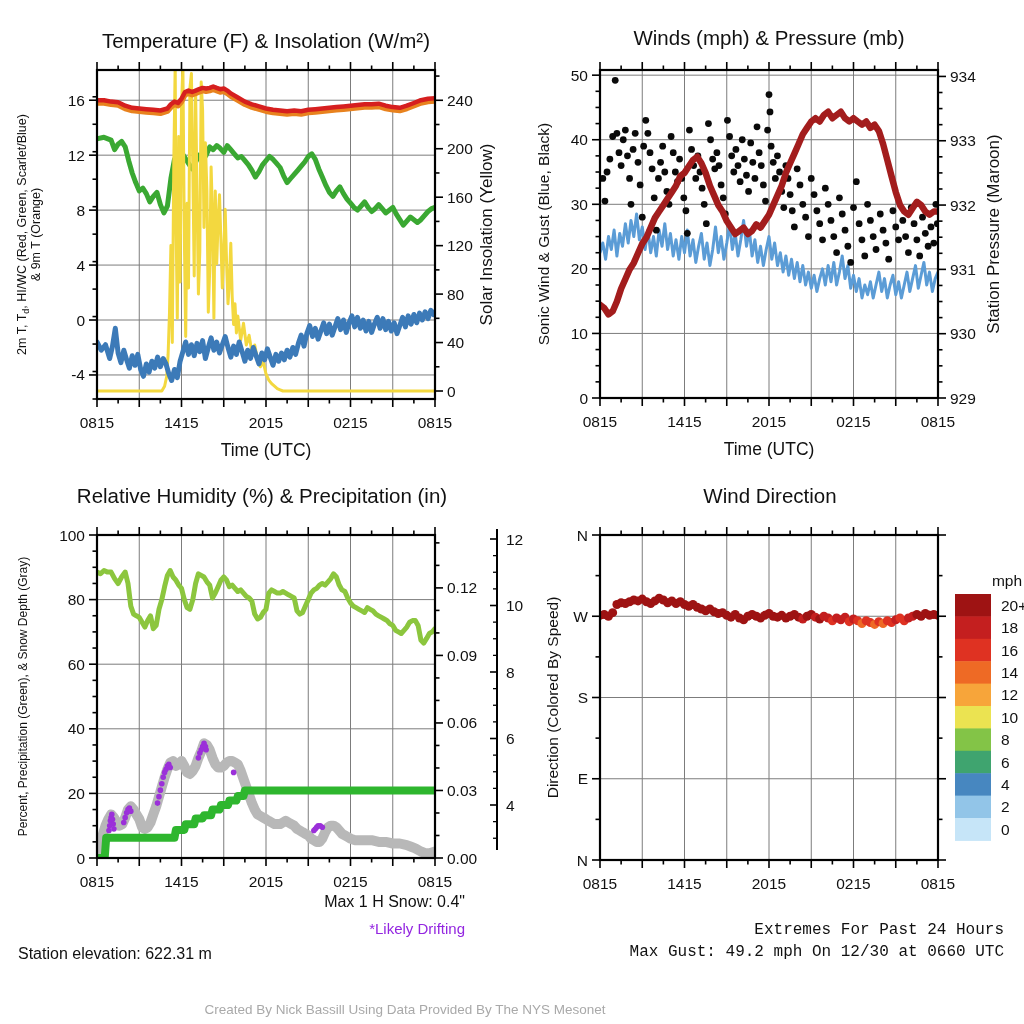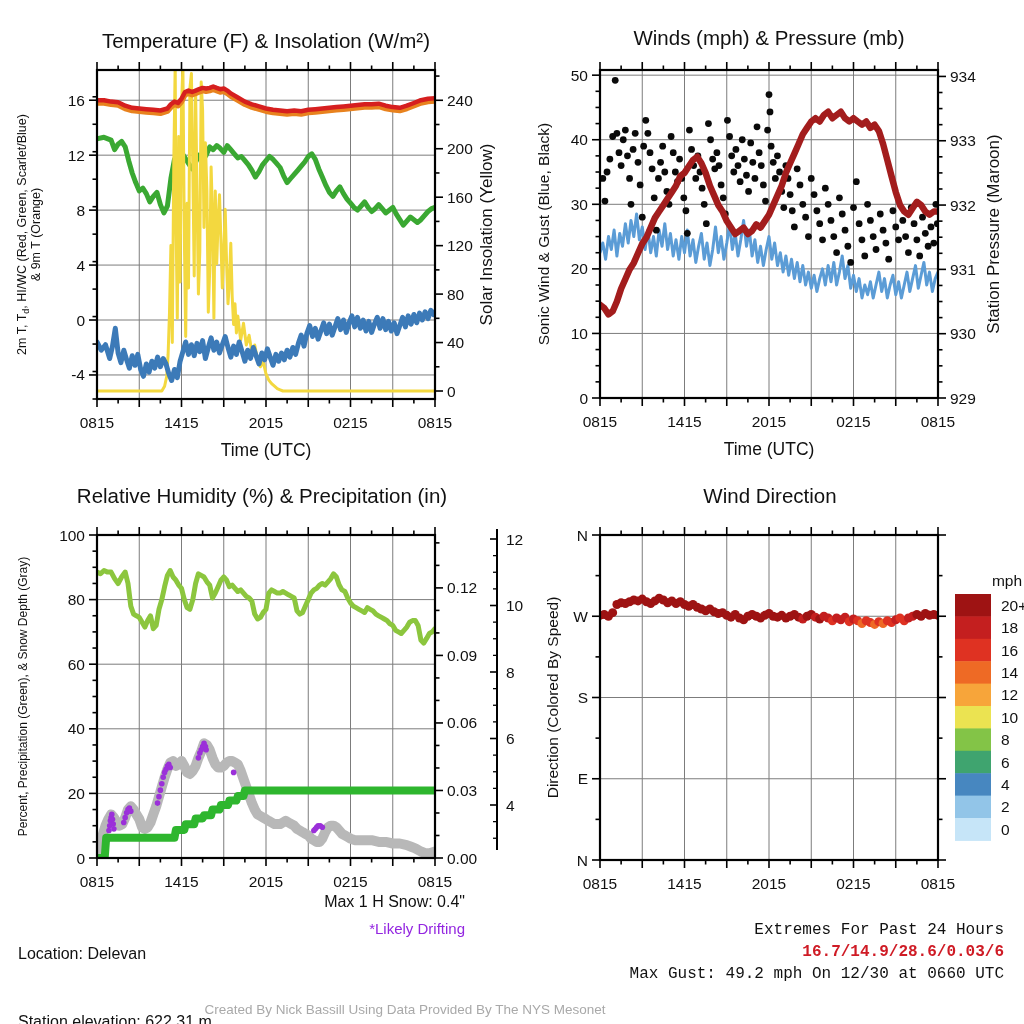--- a/index.html
+++ b/index.html
@@ -805,30 +805,28 @@
           <text x="1001" y="834.7" text-anchor="start" font-size="15.5">0</text>
         </g>
         <g>
           <text x="770" y="503" text-anchor="middle" font-size="20.5">Wind Direction</text>
           <text transform="rotate(-90 558 697.5)" x="558" y="697.5" text-anchor="middle" font-size="15.5"><tspan>Direction (Colored By Speed)</tspan></text>
         </g>
       </g>
     </svg>
 
   <div class="info">
-    <div>Location: Delevan</div>
     <div>Station elevation: 622.31 m</div>
     
     
     
   </div>
 
   <div class="snownote">Max 1 H Snow: 0.4"</div>
   <div class="drift" style="color: rgb(147, 38, 224);">*Likely Drifting</div>
 
   <div class="extremes">
     <div>Extremes For Past 24 Hours</div>
-    <div class="vals" style="color: rgb(207, 27, 37);">16.7/14.9/28.6/0.03/6</div>
     <div>Max Gust: 49.2 mph On 12/30 at 0660 UTC</div>
   </div>
 
   <div class="footer">Created By Nick Bassill Using Data Provided By The NYS Mesonet</div>
 </div>
 
 </body></html>

